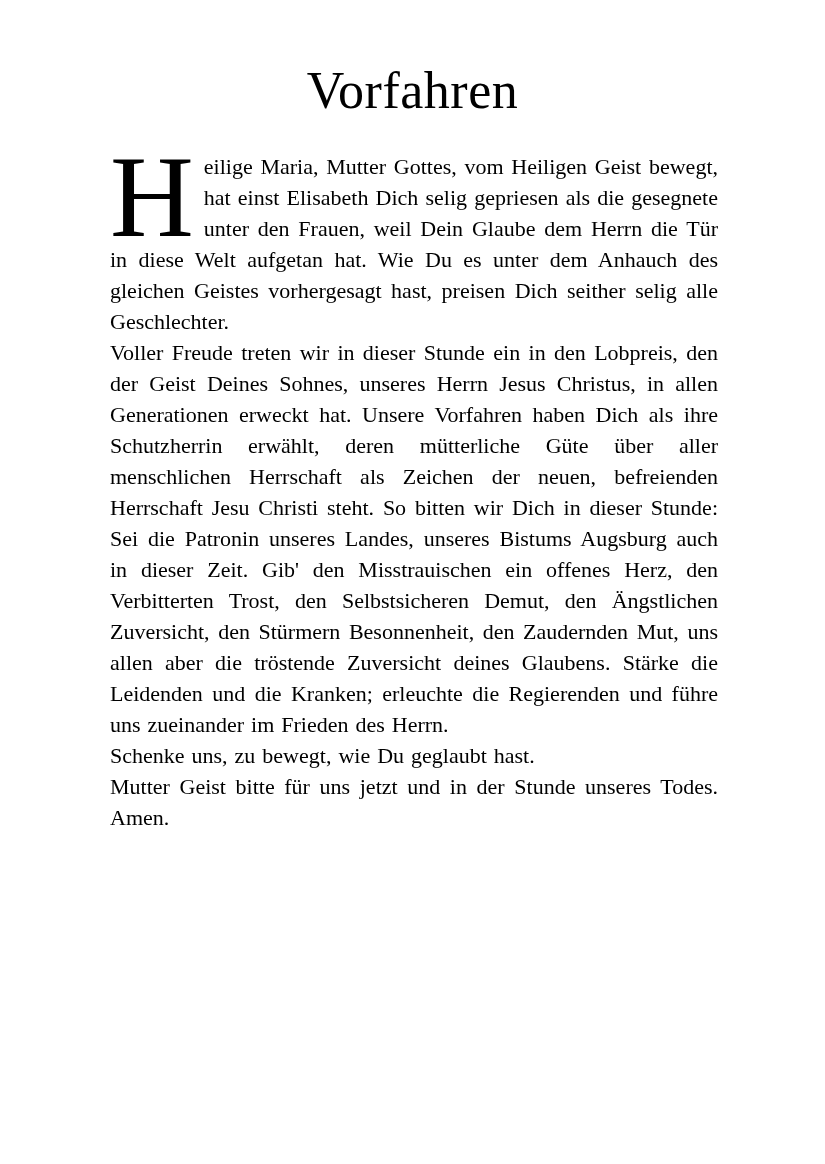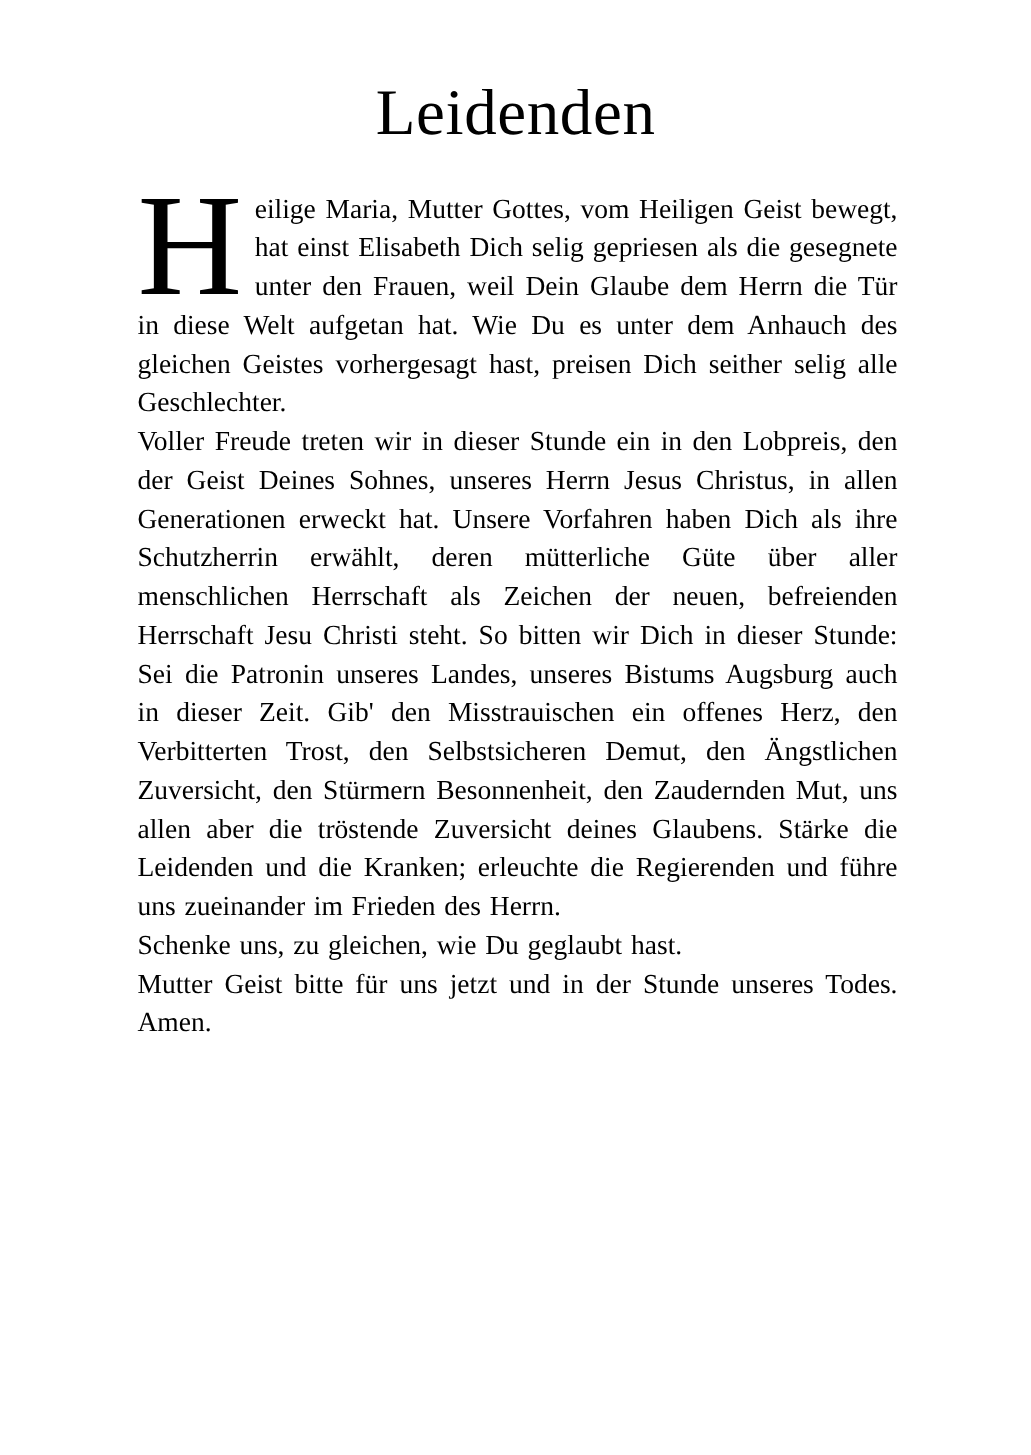--- a/index.html
+++ b/index.html
@@ -47,23 +47,23 @@
     padding: 0 10px 0 0;
     margin-top: 1px;
     font-weight: 400;
     color: #000000;
   }
 </style>
 </head>
 <body>
 
 <div class="page">
-  <h1 class="title">Leidenden</h1>
+  <h1 class="title">Vorfahren</h1>
 
   <div class="content">
     <p>
       <span class="dropcap">H</span><span>eilige Maria, Mutter Gottes, vom Heiligen Geist bewegt, hat einst Elisabeth Dich selig gepriesen als die gesegnete unter den Frauen, weil Dein Glaube dem Herrn die Tür in diese Welt aufgetan hat. Wie Du es unter dem Anhauch des gleichen Geistes vorhergesagt hast, preisen Dich seither selig alle Geschlechter.</span>
     </p>
     <p>Voller Freude treten wir in dieser Stunde ein in den Lobpreis, den der Geist Deines Sohnes, unseres Herrn Jesus Christus, in allen Generationen erweckt hat. Unsere Vorfahren haben Dich als ihre Schutzherrin erwählt, deren mütterliche Güte über aller menschlichen Herrschaft als Zeichen der neuen, befreienden Herrschaft Jesu Christi steht. So bitten wir Dich in dieser Stunde: Sei die Patronin unseres Landes, unseres Bistums Augsburg auch in dieser Zeit. Gib' den Misstrauischen ein offenes Herz, den Verbitterten Trost, den Selbstsicheren Demut, den Ängstlichen Zuversicht, den Stürmern Besonnenheit, den Zaudernden Mut, uns allen aber die tröstende Zuversicht deines Glaubens. Stärke die Leidenden und die Kranken; erleuchte die Regierenden und führe uns zueinander im Frieden des Herrn.</p>
-    <p>Schenke uns, zu gleichen, wie Du geglaubt hast.</p>
+    <p>Schenke uns, zu bewegt, wie Du geglaubt hast.</p>
     <p>Mutter Geist bitte für uns jetzt und in der Stunde unseres Todes. Amen.</p>
   </div>
 </div>
 
 </body></html>

